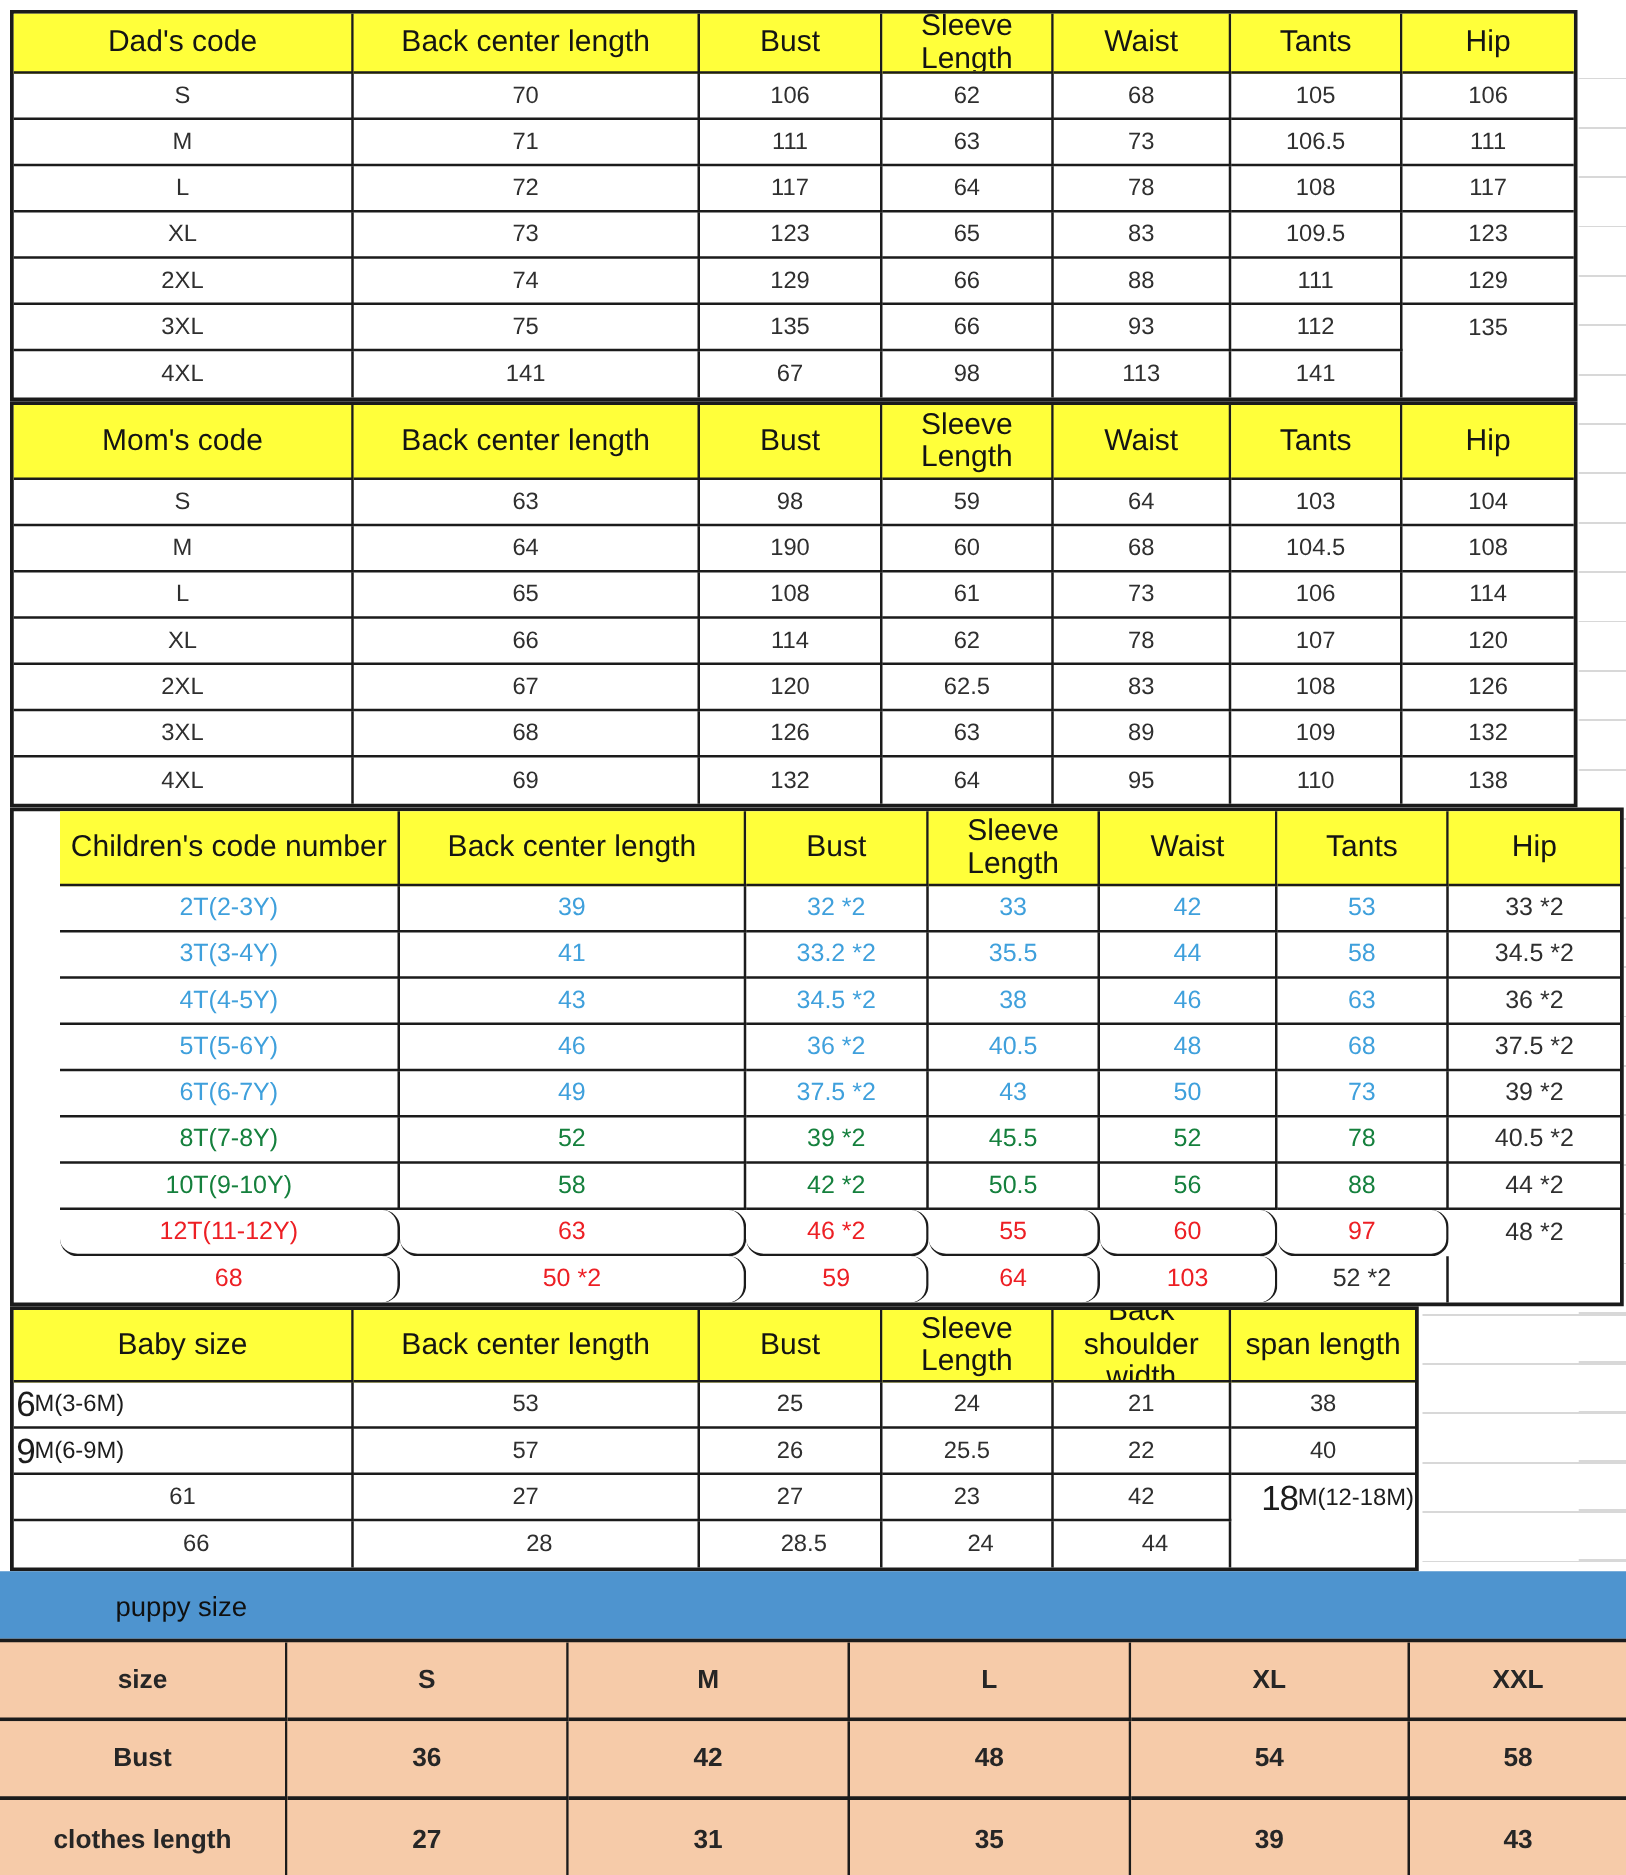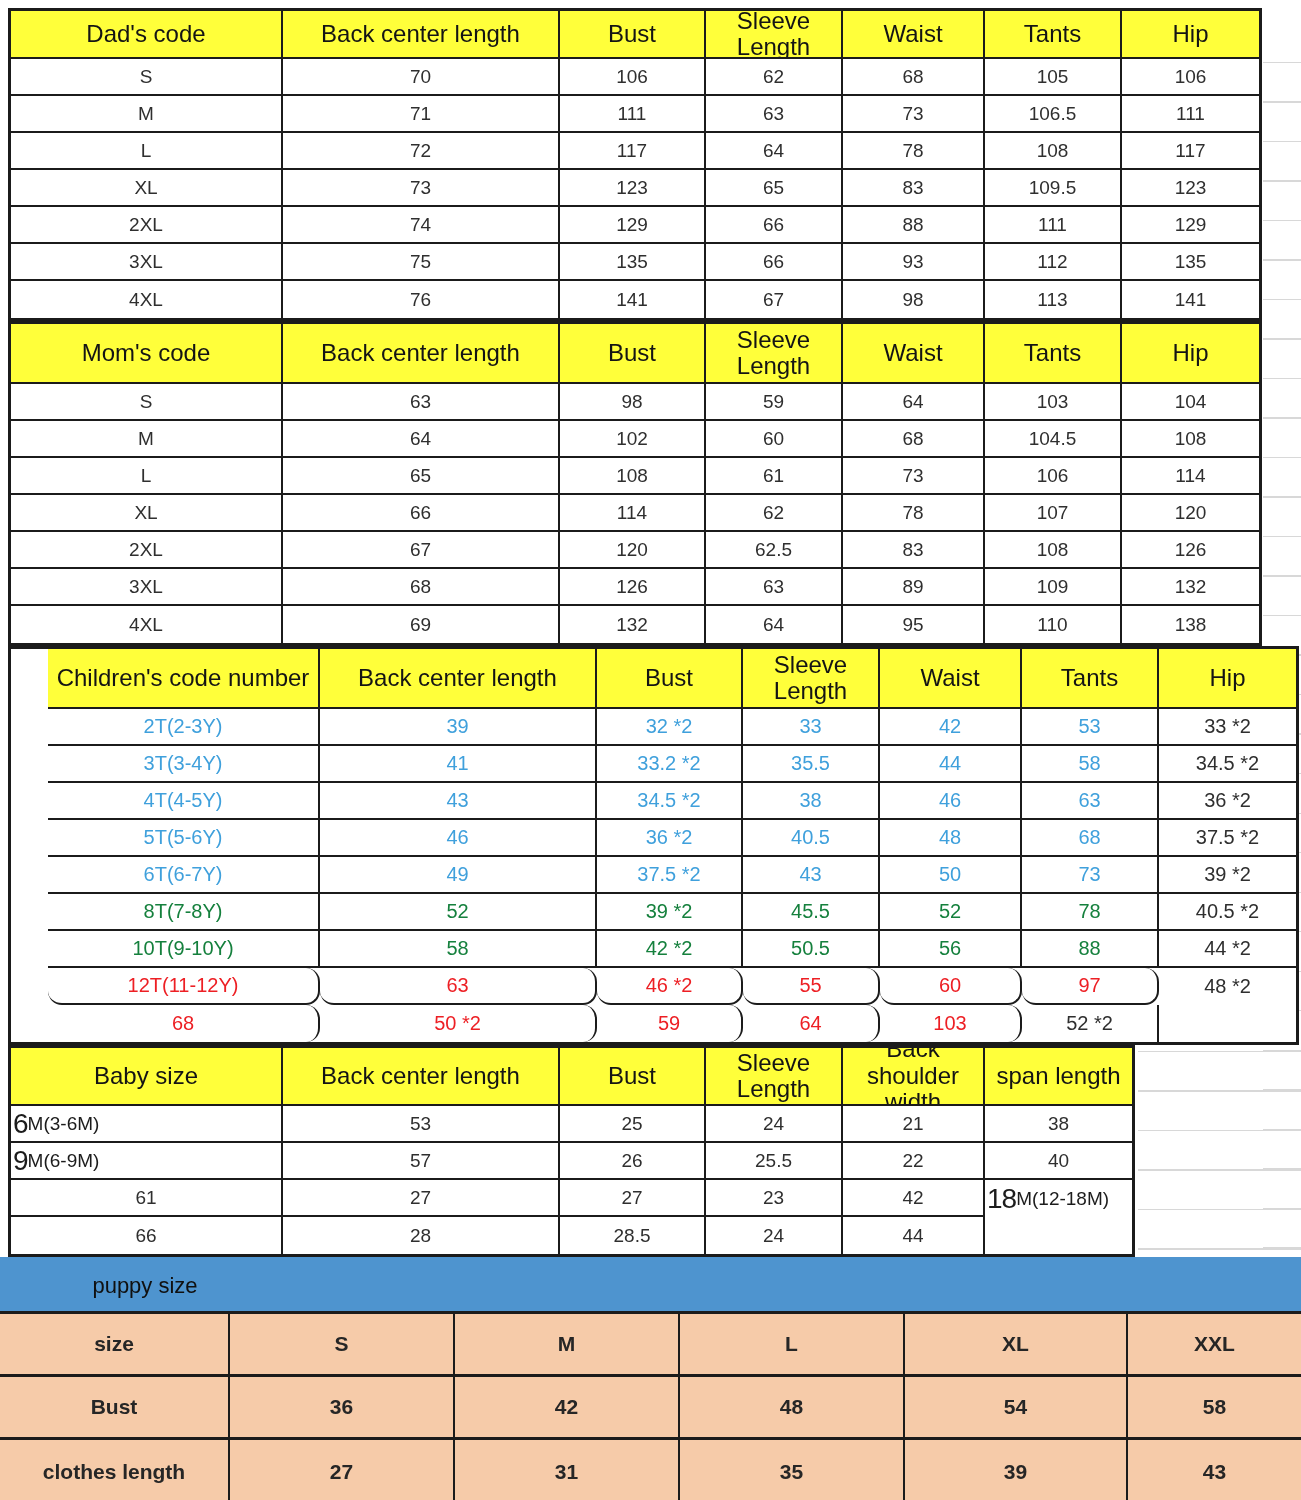--- a/index.html
+++ b/index.html
@@ -28,21 +28,21 @@
   #t-children{top:646px; grid-template-columns:272px 277px 146px 137px 142px 137px 137px;grid-template-rows:60px repeat(9,37px);padding-left:37px;}
   #t-baby    {top:1045px;grid-template-columns:272px 277px 146px 137px 142px 147px;      grid-template-rows:58px repeat(4,37px);}
 
   .cell{
     box-sizing:border-box;border-right:2px solid #1b1b1b;border-bottom:2px solid #1b1b1b;
     display:flex;align-items:center;justify-content:center;overflow:hidden;
   }
   .g7 .cell:nth-child(7n){border-right:none;}
   .g7 .cell:nth-last-child(-n+7){border-bottom:none;}
   .g6 .cell:nth-child(6n){border-right:none;}
-  .g6 .cell:nth-last-child(-n+6){border-bottom:none;}
+  .g6 .cell:nth-last-child(-n+6){border-bottom:none;margin-left:22px;}
 
   .hcell{
     background:#ffff3a;color:#141414;font-size:24px;line-height:1.1;
     text-align:center;white-space:pre-line;
   }
   .dcell{font-size:19px;}
   .c-black{color:#2f2f2f;}
   .c-blue{color:#3fa0dc;}
   .c-navy{color:#15803d;}
   .c-red{color:#ed1f24;border-radius:14px;}
@@ -127,21 +127,20 @@
       <div class="cell dcell c-black">111</div>
       <div class="cell dcell c-black">129</div>
       <div class="cell dcell c-black">3XL</div>
       <div class="cell dcell c-black">75</div>
       <div class="cell dcell c-black">135</div>
       <div class="cell dcell c-black">66</div>
       <div class="cell dcell c-black">93</div>
       <div class="cell dcell c-black">112</div>
       <div class="cell dcell c-black">135</div>
       <div class="cell dcell c-black">4XL</div>
-      <div class="cell dcell c-black">76</div>
       <div class="cell dcell c-black">141</div>
       <div class="cell dcell c-black">67</div>
       <div class="cell dcell c-black">98</div>
       <div class="cell dcell c-black">113</div>
       <div class="cell dcell c-black">141</div>
     </div>
   <div id="t-mom" class="sizetable g7">
       <div class="cell hcell">Mom's code</div>
       <div class="cell hcell">Back center length</div>
       <div class="cell hcell">Bust</div>
@@ -152,21 +151,21 @@
       <div class="cell hcell">Hip</div>
       <div class="cell dcell c-black">S</div>
       <div class="cell dcell c-black">63</div>
       <div class="cell dcell c-black">98</div>
       <div class="cell dcell c-black">59</div>
       <div class="cell dcell c-black">64</div>
       <div class="cell dcell c-black">103</div>
       <div class="cell dcell c-black">104</div>
       <div class="cell dcell c-black">M</div>
       <div class="cell dcell c-black">64</div>
-      <div class="cell dcell c-black">102</div>
+      <div class="cell dcell c-black">190</div>
       <div class="cell dcell c-black">60</div>
       <div class="cell dcell c-black">68</div>
       <div class="cell dcell c-black">104.5</div>
       <div class="cell dcell c-black">108</div>
       <div class="cell dcell c-black">L</div>
       <div class="cell dcell c-black">65</div>
       <div class="cell dcell c-black">108</div>
       <div class="cell dcell c-black">61</div>
       <div class="cell dcell c-black">73</div>
       <div class="cell dcell c-black">106</div>

